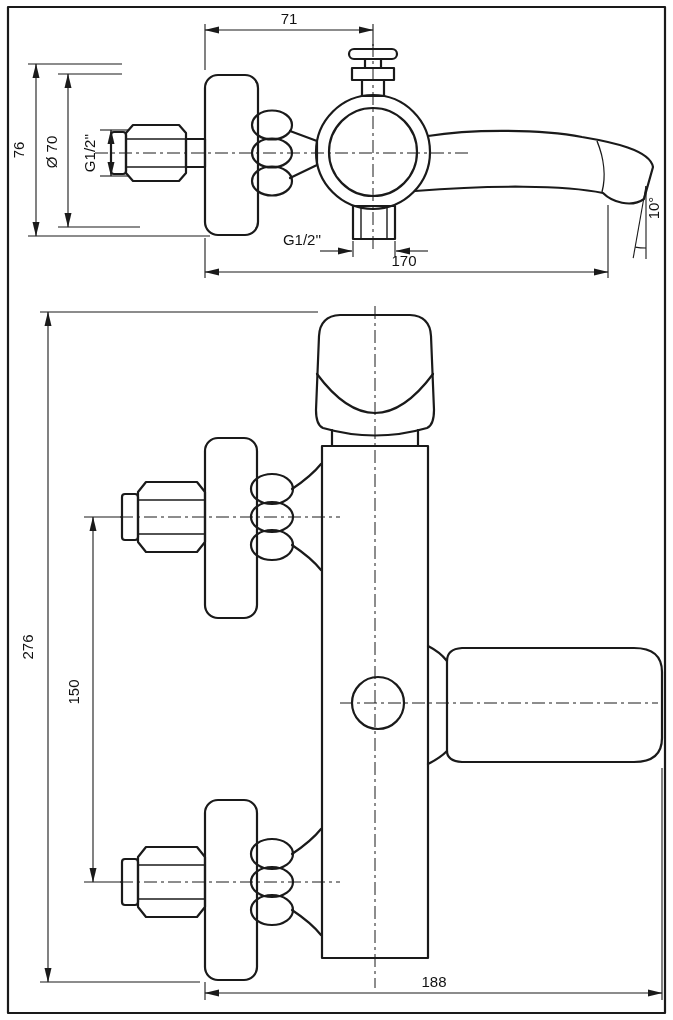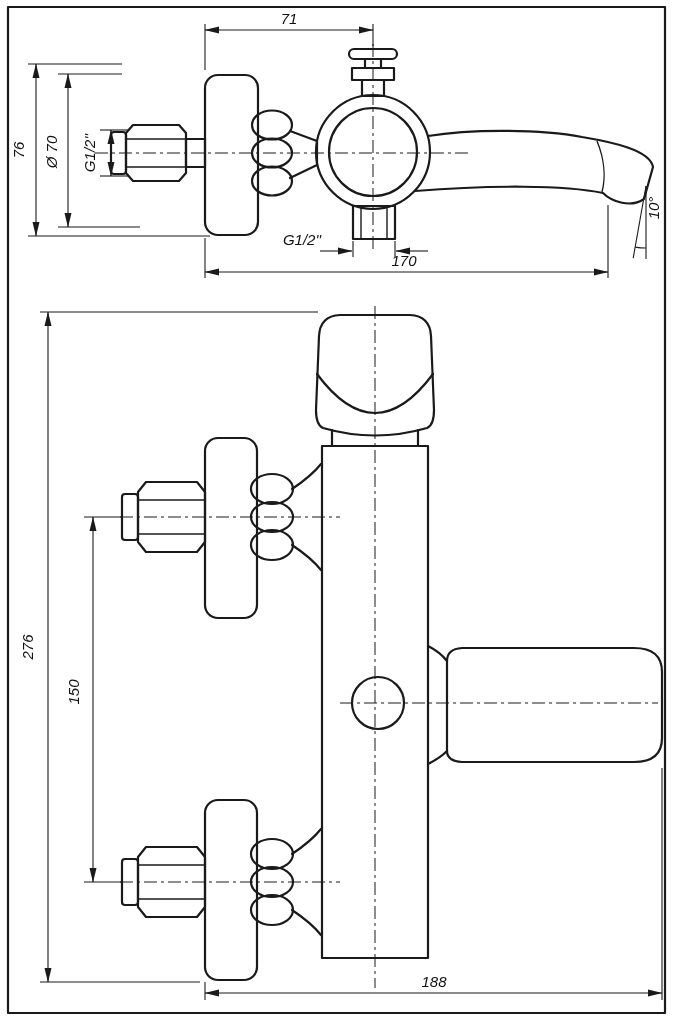--- a/index.html
+++ b/index.html
@@ -1,16 +1,16 @@
 <!DOCTYPE html>
 <html><head>
 <meta charset="utf-8">
 <style>
   html,body{margin:0;padding:0;background:#ffffff;}
-  .stage{width:673px;height:1020px;background:#ffffff;position:relative;font-family:"Liberation Sans",sans-serif;font-style:italic;}
+  .stage{width:673px;height:1020px;background:#ffffff;position:relative;font-family:"Liberation Sans",sans-serif;}
   svg{display:block;}
   .thick{fill:none;stroke:#1a1a1a;stroke-width:2.2;stroke-linejoin:round;stroke-linecap:round;}
   .med{fill:none;stroke:#1a1a1a;stroke-width:1.4;}
   .thin{fill:none;stroke:#1a1a1a;stroke-width:1.1;}
   .cl{fill:none;stroke:#1a1a1a;stroke-width:1;stroke-dasharray:13 4 3 4;}
   .lbl{font-family:"Liberation Sans",sans-serif;font-size:15px;fill:#111111;}
 </style>
 </head>
 <body>
 

